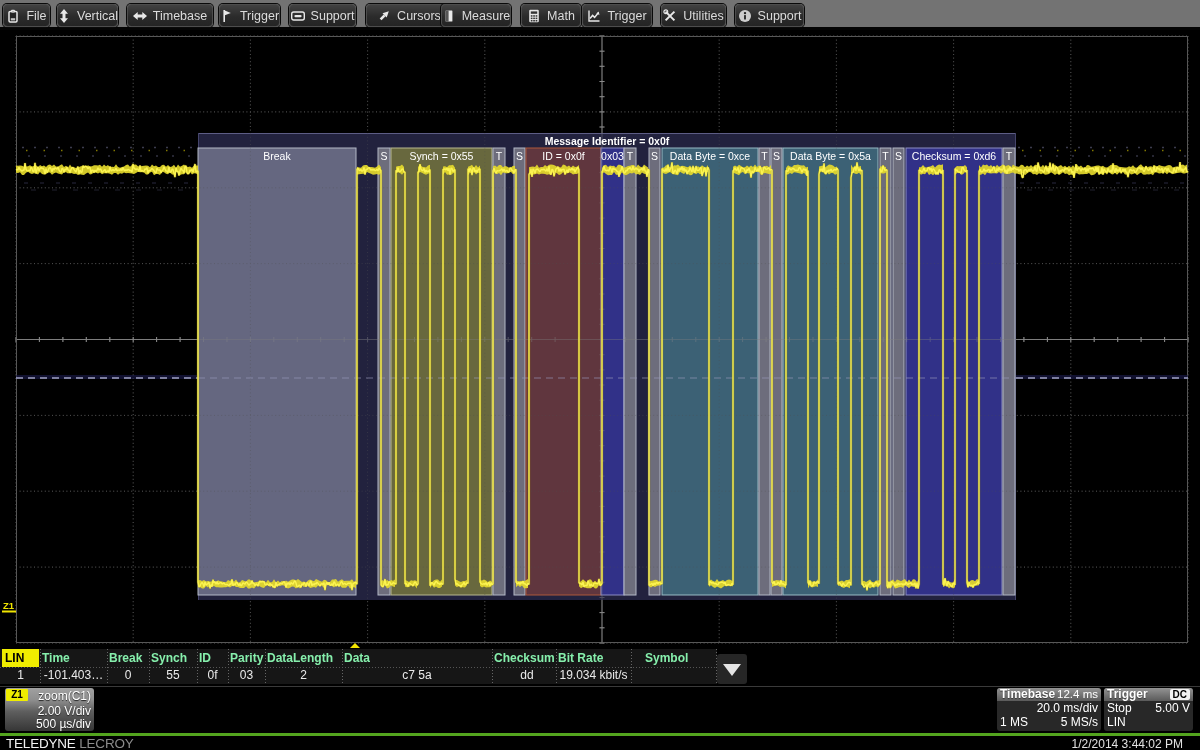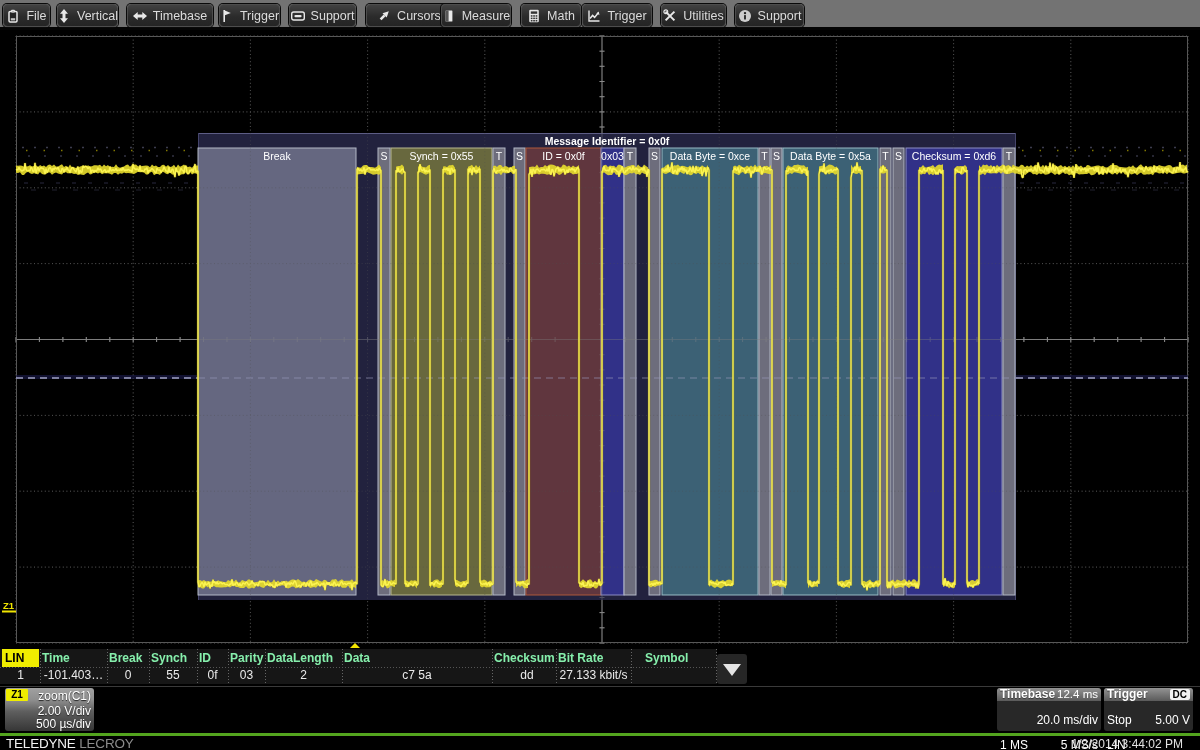--- a/index.html
+++ b/index.html
@@ -25,21 +25,21 @@
 .z1l2{position:absolute;right:3px;top:16px;text-shadow:0 1px 1px #222}
 .z1l3{position:absolute;right:3px;top:29px;text-shadow:0 1px 1px #222}
 #tbbox{position:absolute;left:997px;top:688px;width:104px;height:43px;background:#282828;border-radius:3px;color:#fff;font-size:12px}
 #trbox{position:absolute;left:1104px;top:688px;width:89px;height:43px;background:#282828;border-radius:3px;color:#fff;font-size:12px}
 .bhead{height:13px;background:linear-gradient(#939393,#5a5a5a);border-radius:3px 3px 0 0;
  display:flex;justify-content:space-between;align-items:center;padding:0 3px;font-size:12.5px;line-height:13px;white-space:nowrap}
 .bhead b{font-weight:bold;color:#fff;text-shadow:0 1px 1px #333;font-size:12px}
 .bhv{font-size:11.5px;color:#fff}
 .dcbadge{background:#f2f2f2;color:#000;font-size:10px;font-weight:bold;border-radius:2px;
  padding:0 3px;height:11px;line-height:11px}
-.brow{display:flex;justify-content:space-between;padding:12px 3px;height:13px;line-height:13px;margin-top:1px}
+.brow{display:flex;justify-content:space-between;padding:0 3px;height:13px;line-height:13px;margin-top:1px}
 #greenline{position:absolute;left:0;top:733px;width:1200px;height:2.5px;background:#53a41e}
 #logo{position:absolute;left:6px;top:736px;font-size:13.5px;font-weight:normal;letter-spacing:-0.2px}
 #logo .t1{color:#f2f2f2}
 #logo .t2{color:#8b8b8b}
 #date{position:absolute;right:17px;top:737px;font-size:12px;color:#e2e2e2}
 .gdot{stroke:#4e4e4e;stroke-width:1;stroke-dasharray:1 2.6}
 .gsolid{stroke:#7e7e7e;stroke-width:1}
 .gtick{stroke:#8a8a8a;stroke-width:1}
 .blab{font-size:10.5px;fill:#fff;text-anchor:middle;font-family:"Liberation Sans",sans-serif}
 .mlab{font-size:10.5px;font-weight:bold;fill:#fff;text-anchor:middle;font-family:"Liberation Sans",sans-serif}
@@ -475,21 +475,21 @@
       <div class="td" style="left:197px;width:31px">0f</div>
       <div class="th" style="left:228px;width:37px">Parity</div>
       <div class="td" style="left:228px;width:37px">03</div>
       <div class="th" style="left:265px;width:77px">DataLength</div>
       <div class="td" style="left:265px;width:77px">2</div>
       <div class="th" style="left:342px;width:150px">Data</div>
       <div class="td" style="left:342px;width:150px">c7 5a</div>
       <div class="th" style="left:492px;width:64px">Checksum</div>
       <div class="td" style="left:495px;width:64px">dd</div>
       <div class="th" style="left:556px;width:75px">Bit Rate</div>
-      <div class="td" style="left:556px;width:75px">27.133 kbit/s</div>
+      <div class="td" style="left:556px;width:75px">19.034 kbit/s</div>
       <div class="th" style="left:643px;width:85px">Symbol</div>
       <div class="td" style="left:631px;width:85px"></div>
       <div class="sep" style="left:40px"></div>
       <div class="sep" style="left:107px"></div>
       <div class="sep" style="left:149px"></div>
       <div class="sep" style="left:197px"></div>
       <div class="sep" style="left:228px"></div>
       <div class="sep" style="left:265px"></div>
       <div class="sep" style="left:342px"></div>
       <div class="sep" style="left:492px"></div>

